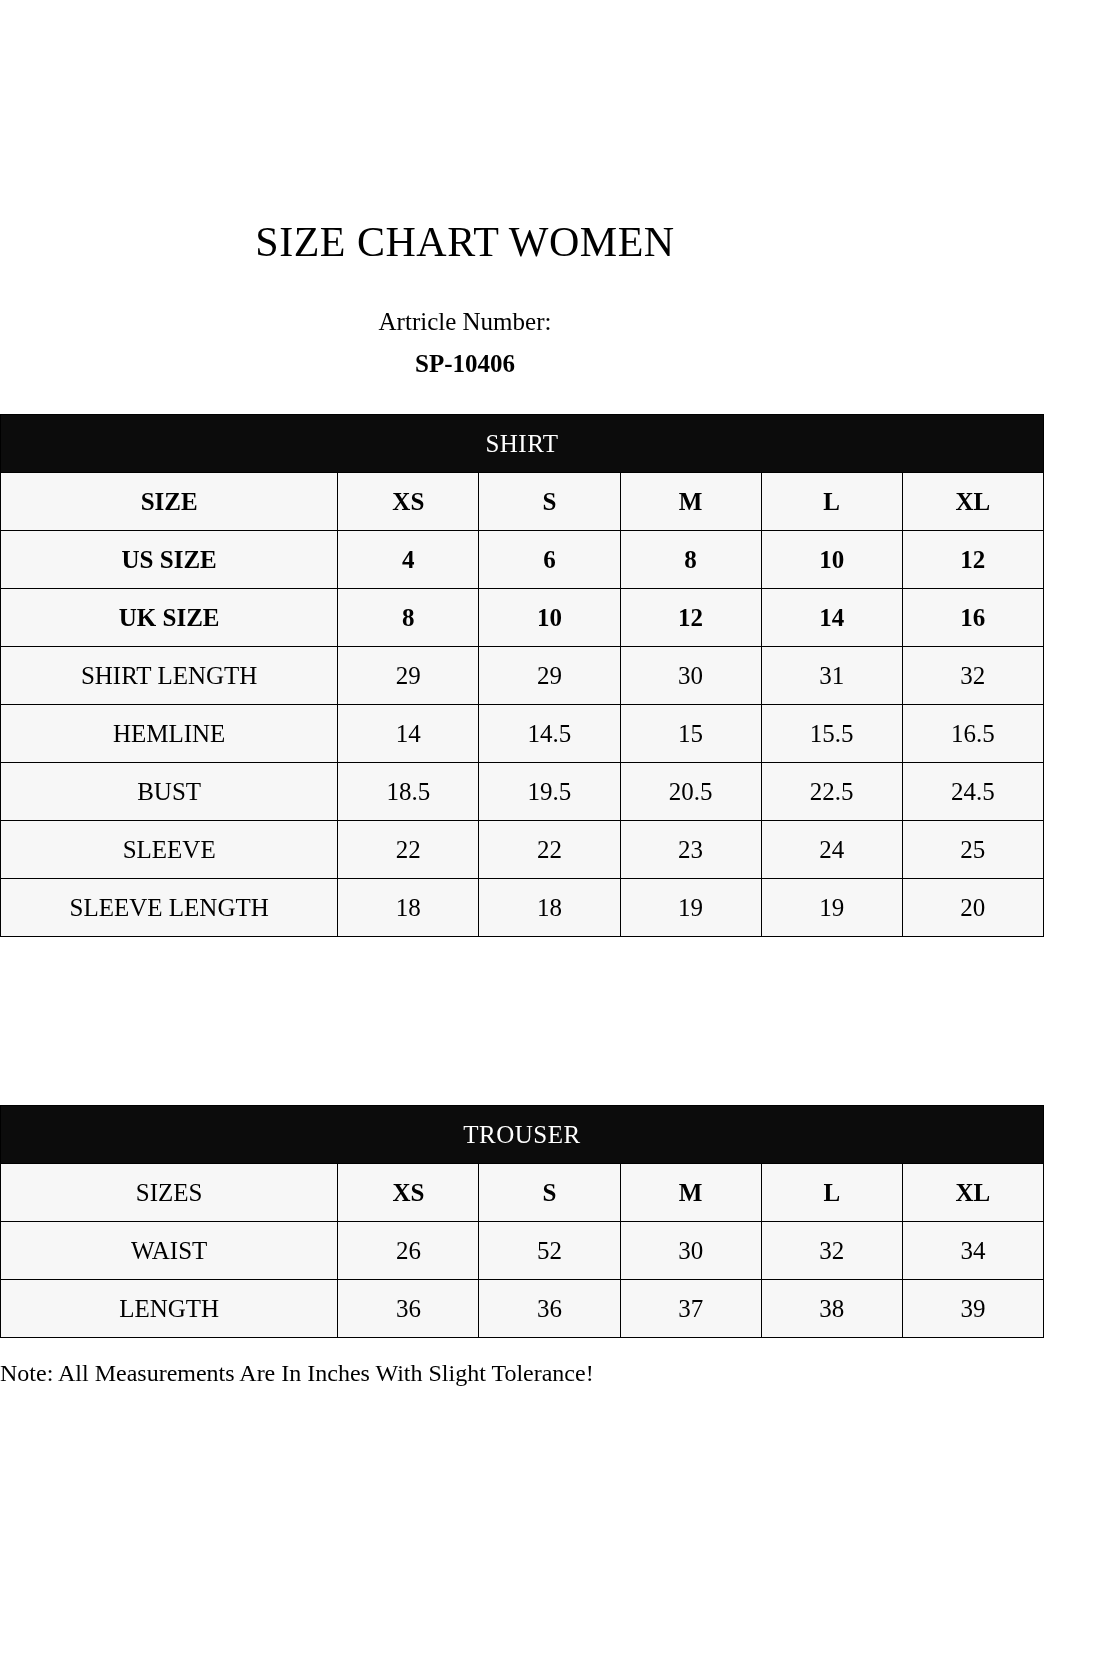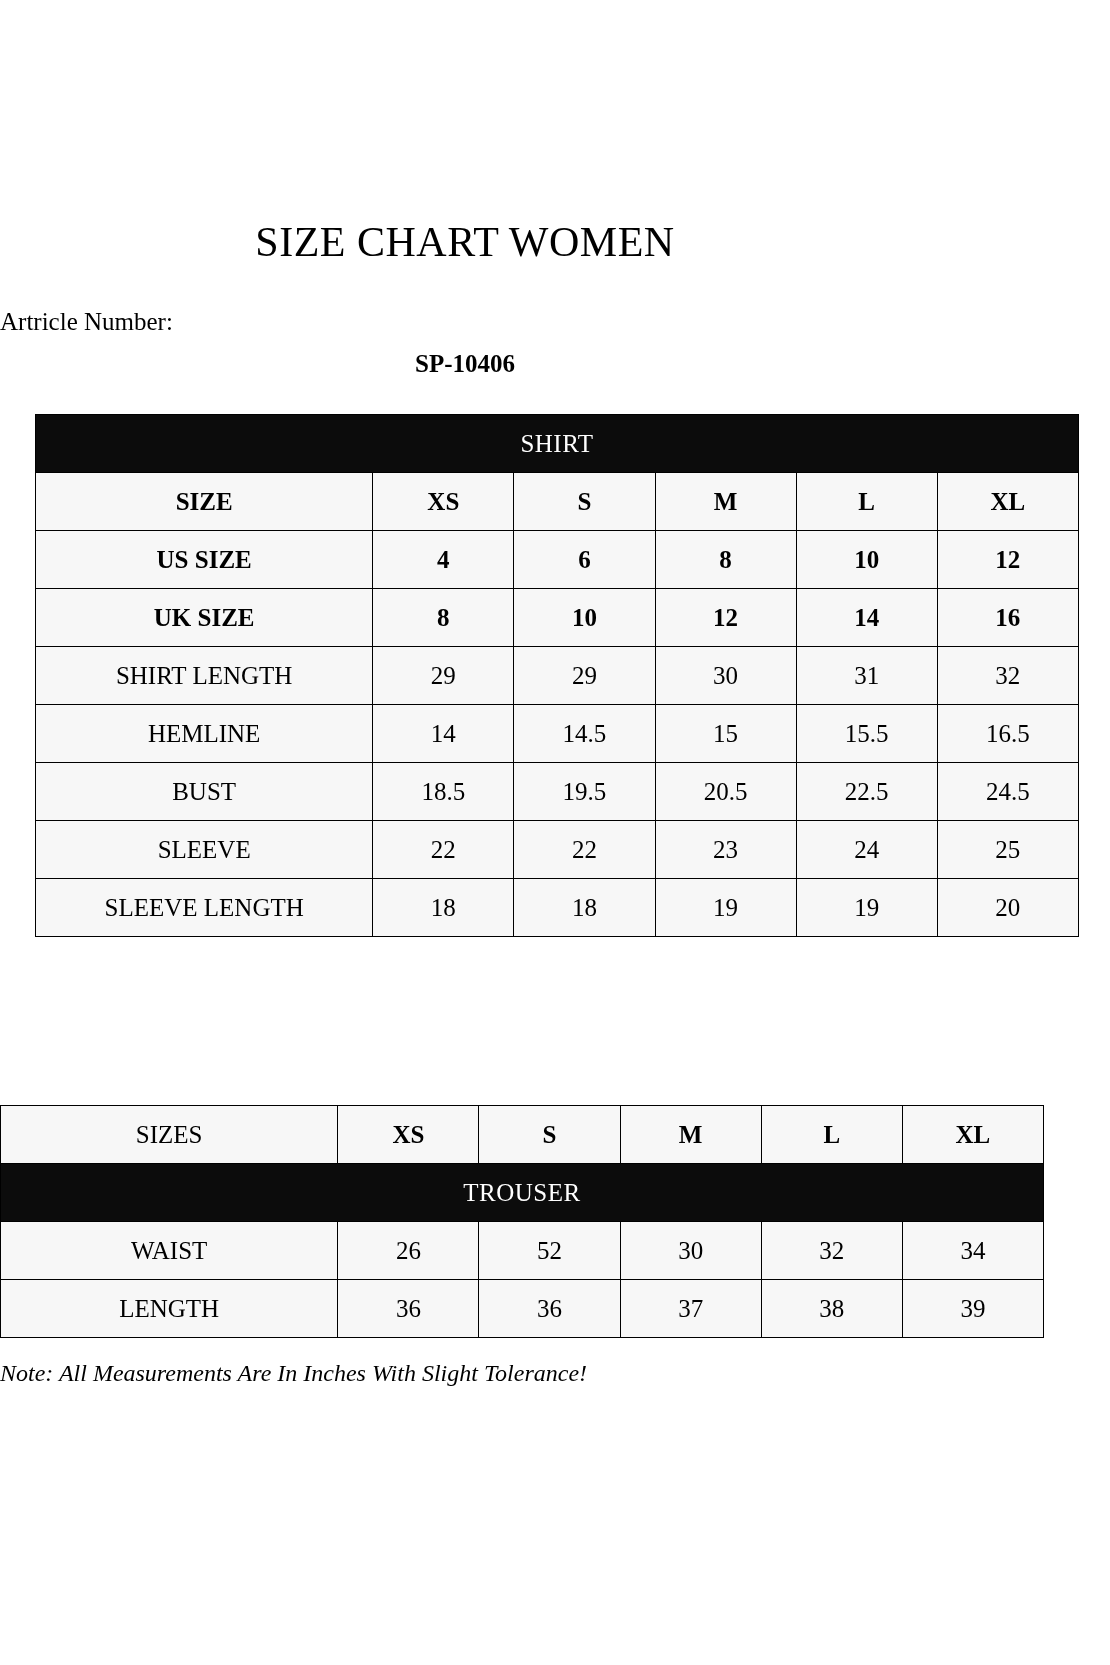--- a/index.html
+++ b/index.html
@@ -25,21 +25,21 @@
   .title {
     text-align: center;
     font-size: 42px;
     letter-spacing: 0.5px;
     margin: 0;
     padding-top: 218px;
     font-weight: 400;
     font-family: "Liberation Serif", serif;
   }
   .subtitle {
-    text-align: left;
+    text-align: center;
     font-size: 25px;
     font-weight: 400;
     margin-top: 42px;
   }
   .article-number {
     text-align: center;
     font-size: 25px;
     font-weight: bold;
     margin-top: 14px;
   }
@@ -86,23 +86,22 @@
   .col-size { width: 141px; }
   .shirt-table-spacer {
     height: 168px;
   }
   .note {
     margin: 0 auto;
     width: 1044px;
     font-size: 24px;
     padding-top: 22px;
     text-align: left;
-    font-style: italic;
-  }
-  .first-section { margin-top: 36px; padding-left: 35px; }
+  }
+  .first-section { margin-top: 36px; }
 </style>
 </head>
 <body>
 
 <div class="page">
 
   <h1 class="title">SIZE CHART WOMEN</h1>
   <div class="subtitle">Artricle Number:</div>
   <div class="article-number">SP-10406</div>
 
@@ -195,31 +194,31 @@
       <colgroup>
         <col class="col-label">
           <col class="col-size">
           <col class="col-size">
           <col class="col-size">
           <col class="col-size">
           <col class="col-size">
       </colgroup>
       <tbody>
         <tr>
+          <td class="section-head" colspan="6">TROUSER</td>
+        </tr>
+        <tr>
           <td class="row-label">SIZES</td>
           <td class="val bold">XS</td>
           <td class="val bold">S</td>
           <td class="val bold">M</td>
           <td class="val bold">L</td>
           <td class="val bold">XL</td>
         </tr>
         <tr>
-          <td class="section-head" colspan="6">TROUSER</td>
-        </tr>
-        <tr>
           <td class="row-label">WAIST</td>
           <td class="val">26</td>
           <td class="val">52</td>
           <td class="val">30</td>
           <td class="val">32</td>
           <td class="val">34</td>
         </tr>
         <tr>
           <td class="row-label">LENGTH</td>
           <td class="val">36</td>

